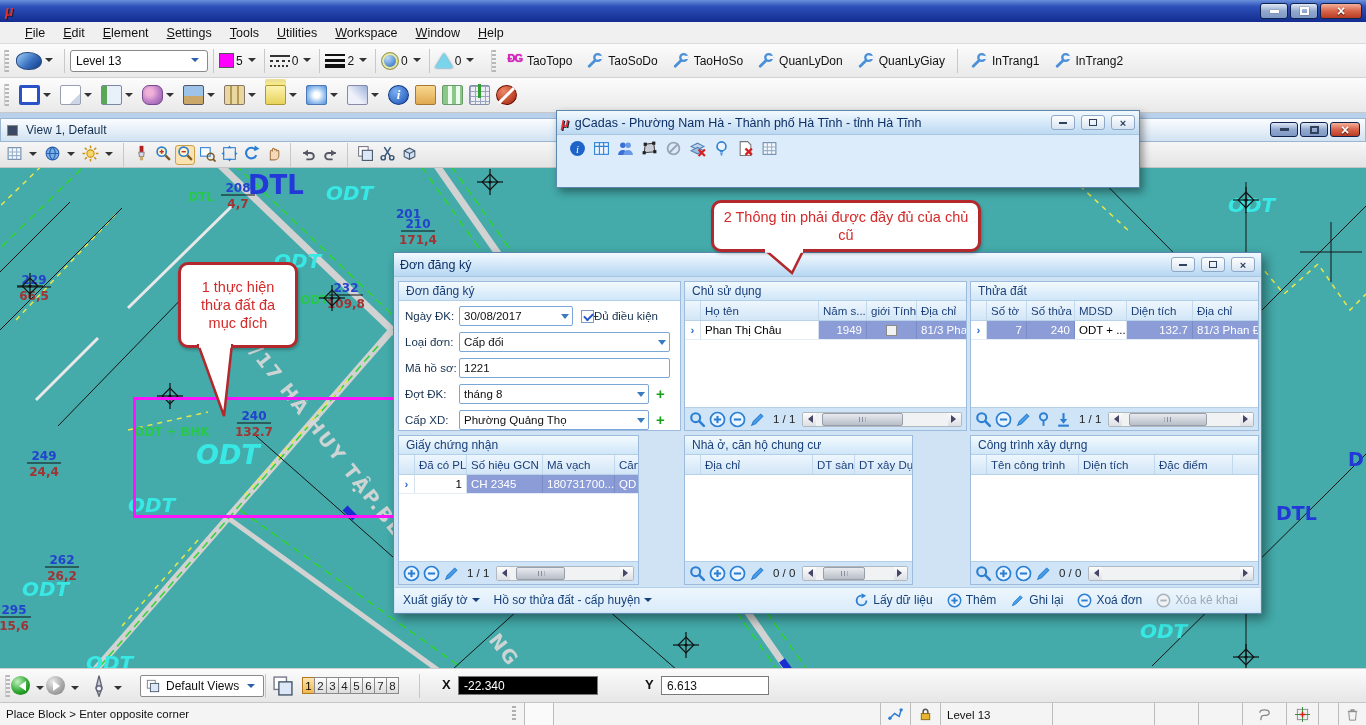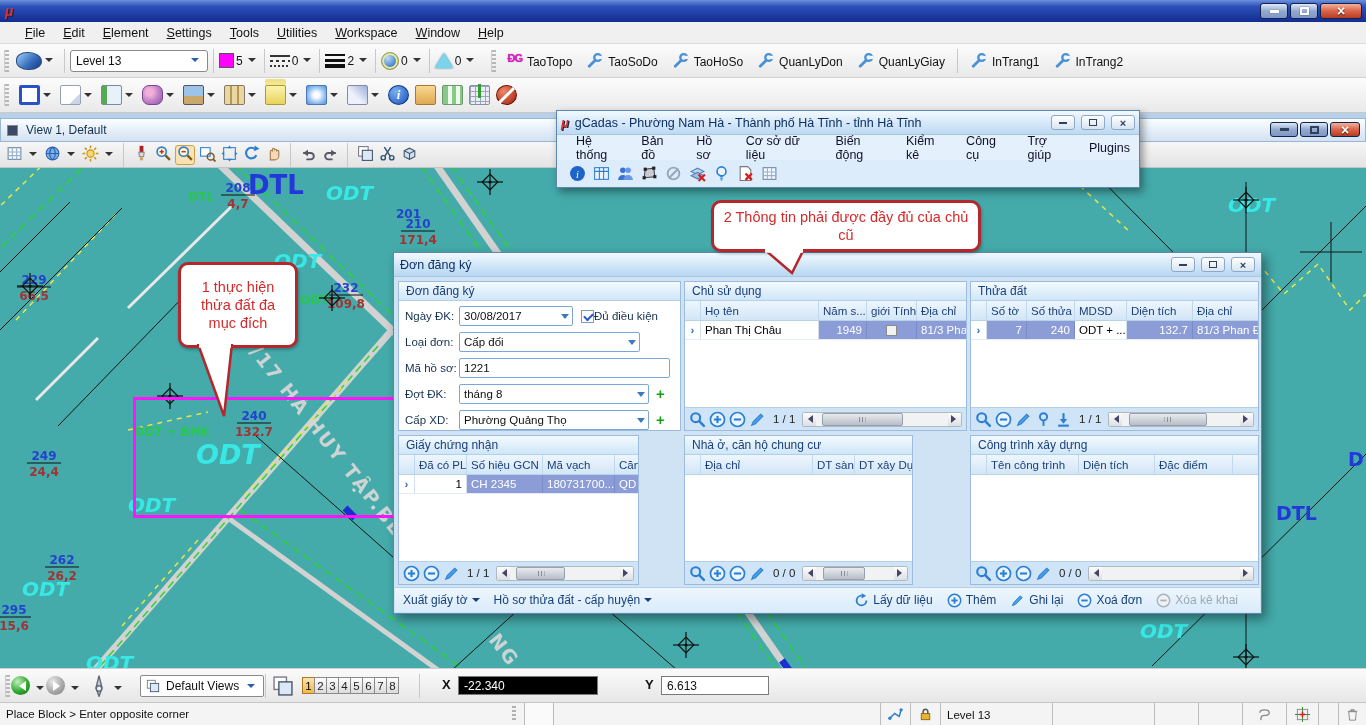--- a/index.html
+++ b/index.html
@@ -27,21 +27,21 @@
 .caret{width:0;height:0;border:4px solid transparent;border-top:4px solid #333;margin:3px 3px 0 3px}
 .combo{height:22px;background:#fff;border:1px solid #8a8a8a;border-radius:3px;display:flex;align-items:center;padding:0 5px;gap:4px;font-size:12px;color:#111}
 .tbnum{font-size:12px;color:#111;margin:0 2px}
 .ae-icon{width:26px;height:18px;border-radius:45% 55% 50% 50%;background:linear-gradient(135deg,#8cc0ee 10%,#3a70c0 55%,#123a80);border:1px solid #2a4a80}
 .swatch{width:15px;height:15px;background:#ff00ff;border:1px solid #555}
 .ls-icon{width:20px;height:14px;background:linear-gradient(#333,#333) 0 1px/20px 2px no-repeat,repeating-linear-gradient(90deg,#333 0 3px,transparent 3px 6px) 0 6px/20px 2px no-repeat,repeating-linear-gradient(90deg,#333 0 2px,transparent 2px 4px) 0 11px/20px 2px no-repeat}
 .lw-icon{width:20px;height:14px;background:linear-gradient(#111,#111) 0 0/20px 2px no-repeat,linear-gradient(#111,#111) 0 5px/20px 3px no-repeat,linear-gradient(#111,#111) 0 10px/20px 4px no-repeat}
 .globe-sm{width:18px;height:18px;border-radius:50%;background:radial-gradient(circle at 35% 30%,#bcdcf8,#4a85d0 60%,#1a4a9a);border:1px solid #9a9a40;box-shadow:0 0 0 2px #e8e8a0 inset}
 .tri-cyan{width:0;height:0;border-left:9px solid transparent;border-right:9px solid transparent;border-bottom:15px solid #7ad4ec;filter:drop-shadow(0 0 1px #2a7a9a)}
 .plugwrap{display:flex;align-items:center}
-.plugbtn{display:flex;align-items:flex-end;gap:5px;padding:3px 7px;font-size:12px;color:#111;border-radius:3px}
+.plugbtn{display:flex;align-items:center;gap:5px;padding:3px 7px;font-size:12px;color:#111;border-radius:3px}
 .picon{width:17px;height:17px;display:inline-flex}
 .picon svg{width:100%;height:100%}
 .dgicon{color:#e020c0;font-weight:bold;font-size:11px;width:auto;letter-spacing:-1px;text-shadow:0 0 1px #a010a0}
 .t2i{width:21px;height:20px;border-radius:2px;margin-left:6px;position:relative}
 .t2-cube{border:3px solid #2a52c8;background:#fff}
 .t2-doc{background:linear-gradient(135deg,#fff 72%,#cdd6e6 72%);border:1px solid #98a0b0}
 .t2-panel{background:linear-gradient(90deg,#58a858 28%,#e8f0fa 28%);border:1px solid #7888a0}
 .t2-cluster{background:radial-gradient(circle at 35% 35%,#f0b0d8 20%,#c080c8 55%,#8858a8);border-radius:7px;border:1px solid #7a4890}
 .t2-img{background:linear-gradient(#9ec3e8 55%,#caa86a 55%);border:1px solid #556}
 .t2-books{background:repeating-linear-gradient(90deg,#e8d8a0 0 5px,#b89858 5px 7px);border:1px solid #876}
@@ -608,31 +608,20 @@
       <span class="dbtn">
           <span class="g-min2"></span>
         </span>
       <span class="dbtn">
           <span class="g-max2"></span>
         </span>
       <span class="dbtn">
           <span>×</span>
         </span>
     </div>
-    <div class="gmenu">
-        <span class="gmi">Hệ thống</span>
-        <span class="gmi">Bản đồ</span>
-        <span class="gmi">Hồ sơ</span>
-        <span class="gmi">Cơ sở dữ liệu</span>
-        <span class="gmi">Biến động</span>
-        <span class="gmi">Kiểm kê</span>
-        <span class="gmi">Công cụ</span>
-        <span class="gmi">Trợ giúp</span>
-        <span class="gmi">Plugins</span>
-      </div>
     <div class="gicons">
       <span class="gi">
           <svg viewBox="0 0 16 16">
             <circle cx="8" cy="8" r="7" fill="#1e63c8"></circle>
             <text x="8" y="12" text-anchor="middle" font-size="10" font-style="italic" font-family="serif" fill="#fff">i</text>
           </svg>
         </span>
       <span class="gi">
           <svg viewBox="0 0 16 16">
             <rect x="1.5" y="2.5" width="13" height="11" fill="#eaf4ff" stroke="#2d7fd3"></rect>
@@ -711,21 +700,21 @@
           <span class="flabel">Ngày ĐK:</span>
           <span class="fctl" style="width:114px">
             <span>30/08/2017</span>
               <span class="fcaret"></span>
           </span>
           <span class="chk13" style="margin-left:8px"></span>
           <span class="chklabel">Đủ điều kiện</span>
         </div>
         <div class="frow" style="top:31px">
           <span class="flabel">Loại đơn:</span>
-          <span class="fctl" style="width:181px">
+          <span class="fctl" style="width:211px">
             <span>Cấp đối</span>
               <span class="fcaret"></span>
           </span>
         </div>
         <div class="frow" style="top:57px">
           <span class="flabel">Mã hồ sơ:</span>
           <span class="fctl" style="width:211px">
             <span>1221</span>
           </span>
         </div>

